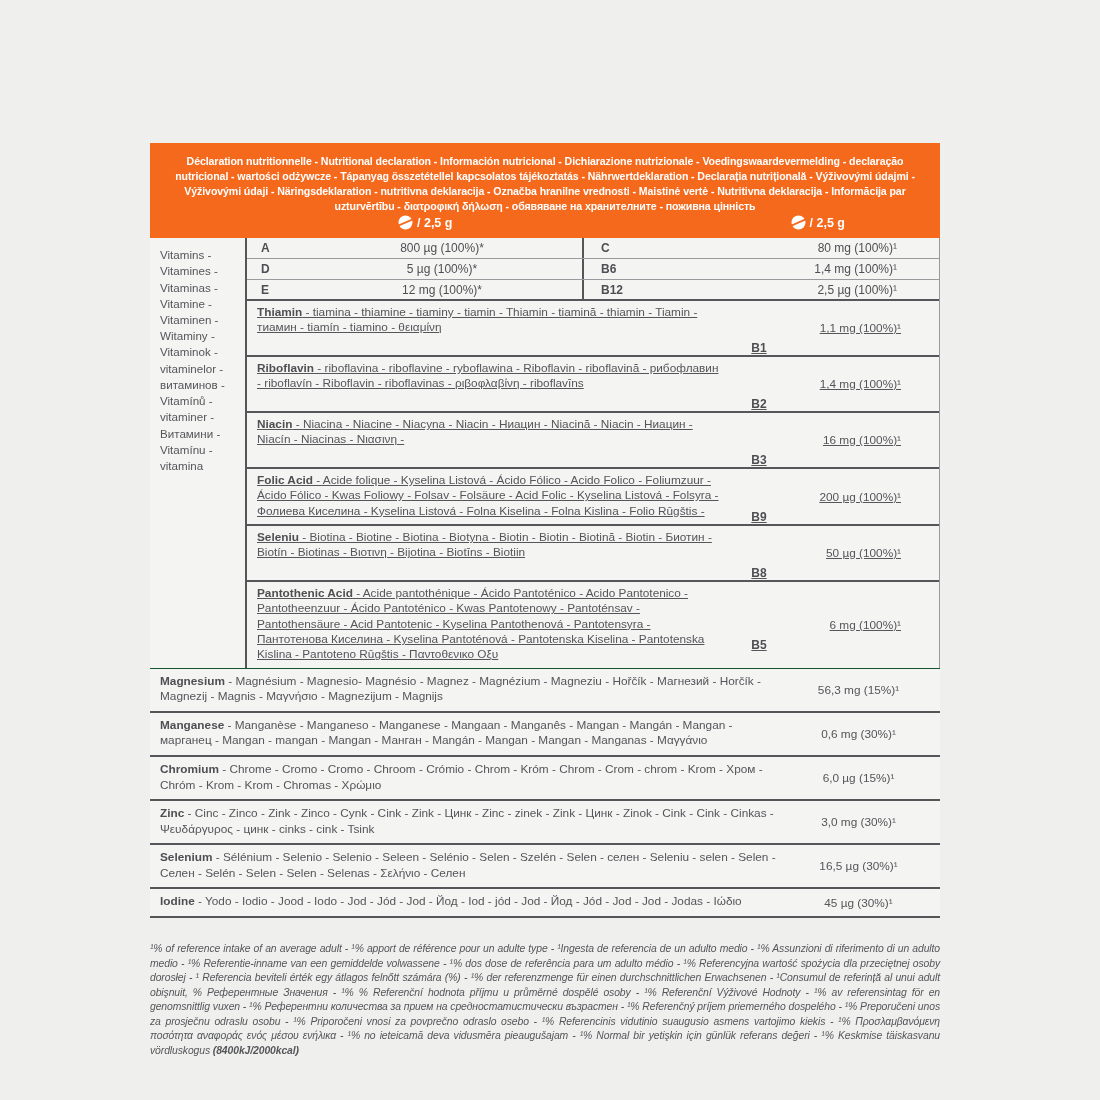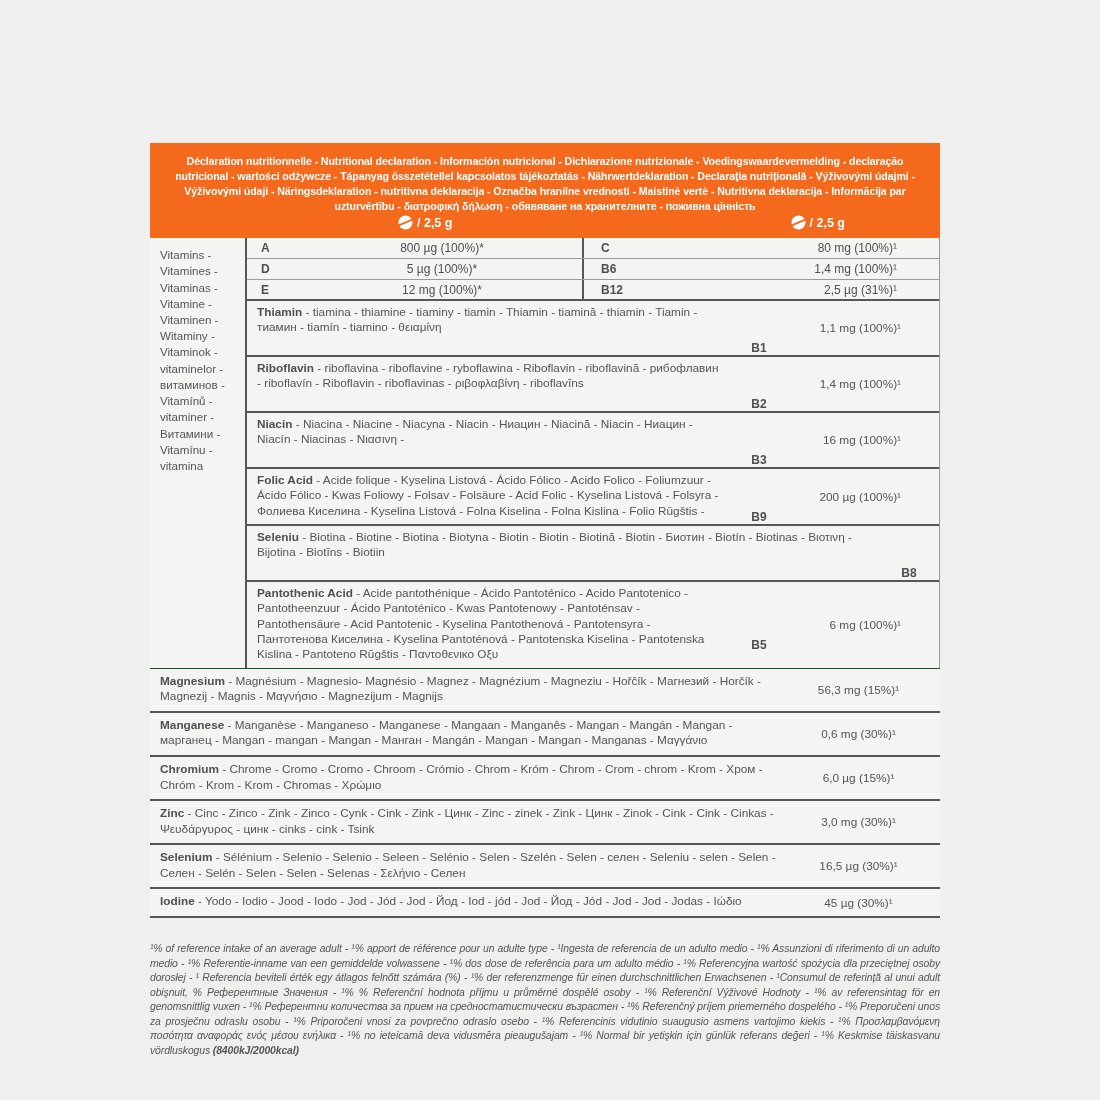--- a/index.html
+++ b/index.html
@@ -20,21 +20,21 @@
 
   .lrow { display:flex; align-items:stretch; height:21px; font-size:12px; color:#4f4f53; border-bottom:1px solid #9a9a9e; }
   .lrow:nth-child(3) { border-bottom:2px solid #55555a; }
   .half-l { width:335px; display:flex; align-items:center; }
   .half-r { flex:1; border-left:2px solid #55555a; display:flex; align-items:center; }
   .l-code { width:55px; padding-left:14px; font-weight:bold; }
   .r-code { width:72px; padding-left:17px; font-weight:bold; }
   .l-val { flex:1; text-align:center; }
   .r-val { flex:1; text-align:right; padding-right:42px; }
 
-  .vrow { display:flex; font-size:11.8px; color:#55555a; border-bottom:2px solid #55555a; }
+  .vrow { display:flex; font-size:11.8px; color:#55555a; border-bottom:2px solid #55555a;text-decoration:underline; }
   .vrow:last-child { border-bottom:none; }
   .v-name { flex:1; padding:4px 8px 5px 10px; line-height:1.3; }
   .v-name .bold, .m-name .bold { font-weight:bold; color:#4f4f53; }
   .v-code { width:60px; display:flex; align-items:center; justify-content:center; font-weight:bold; font-size:12px; color:#4f4f53;margin-top:40px; }
   .v-val { width:150px; display:flex; align-items:center; justify-content:flex-end; padding-right:38px; }
 
   .mrow { display:flex; font-size:11.8px; color:#55555a; border-bottom:2px solid #55555a; background:#f4f4f3; }
   .m-name { flex:1; padding:5px 8px 6px 10px; line-height:1.32; }
   .m-val { width:145px; display:flex; align-items:center; justify-content:center; padding-right:18px; }
 
@@ -91,21 +91,21 @@
           <span class="r-val">1,4 mg (100%)¹</span>
         </div>
       </div>
       <div class="lrow">
         <div class="half-l">
           <span class="l-code">E</span>
           <span class="l-val">12 mg (100%)*</span>
         </div>
         <div class="half-r">
           <span class="r-code">B12</span>
-          <span class="r-val">2,5 µg (31%)¹</span>
+          <span class="r-val">2,5 µg (100%)¹</span>
         </div>
       </div>
 
       <div class="vrow">
         <div class="v-name"><span class="bold">Thiamin</span><span> - tiamina - thiamine - tiaminy - tiamin - Thiamin - tiamină - thiamin - Tiamin - тиамин - tiamín - tiamino - θειαμίνη</span></div>
         <div class="v-code">B1</div>
         <div class="v-val">1,1 mg (100%)¹</div>
       </div>
       <div class="vrow">
         <div class="v-name"><span class="bold">Riboflavin</span><span> - riboflavina - riboflavine - ryboflawina - Riboflavin - riboflavină - рибофлавин - riboflavín - Riboflavin - riboflavinas - ριβοφλαβίνη - riboflavīns</span></div>
@@ -118,20 +118,21 @@
         <div class="v-val">16 mg (100%)¹</div>
       </div>
       <div class="vrow">
         <div class="v-name"><span class="bold">Folic Acid</span><span> - Acide folique - Kyselina Listová - Ácido Fólico - Acido Folico - Foliumzuur - Ácido Fólico - Kwas Foliowy - Folsav - Folsäure - Acid Folic - Kyselina Listová - Folsyra - Фолиева Киселина - Kyselina Listová - Folna Kiselina - Folna Kislina - Folio Rūgštis -</span></div>
         <div class="v-code">B9</div>
         <div class="v-val">200 µg (100%)¹</div>
       </div>
       <div class="vrow">
         <div class="v-name"><span class="bold">Seleniu</span><span> - Biotina - Biotine - Biotina - Biotyna - Biotin - Biotin - Biotină - Biotin - Биотин - Biotín - Biotinas - Βιοτινη - Bijotina - Biotīns - Biotiin</span></div>
         <div class="v-code">B8</div>
+        <div class="v-val">50 µg (100%)¹</div>
       </div>
       <div class="vrow">
         <div class="v-name"><span class="bold">Pantothenic Acid</span><span> - Acide pantothénique - Ácido Pantoténico - Acido Pantotenico - Pantotheenzuur - Ácido Pantoténico - Kwas Pantotenowy - Pantoténsav - Pantothensäure - Acid Pantotenic - Kyselina Pantothenová - Pantotensyra - Пантотенова Киселина - Kyselina Pantoténová - Pantotenska Kiselina - Pantotenska Kislina - Pantoteno Rūgštis - Παντοθενικο Οξυ</span></div>
         <div class="v-code">B5</div>
         <div class="v-val">6 mg (100%)¹</div>
       </div>
 
     </div>
   </div>
 

